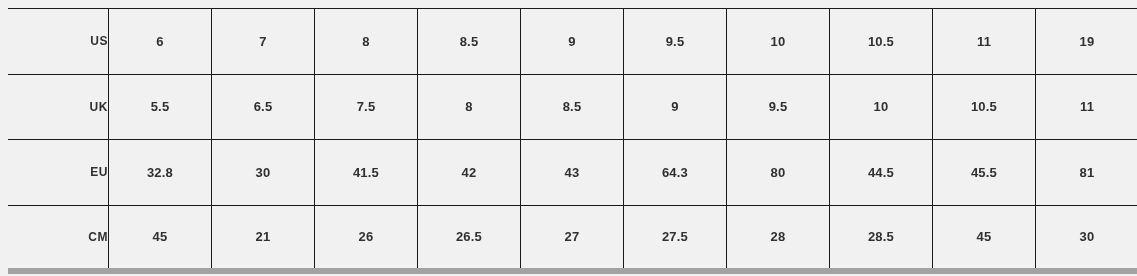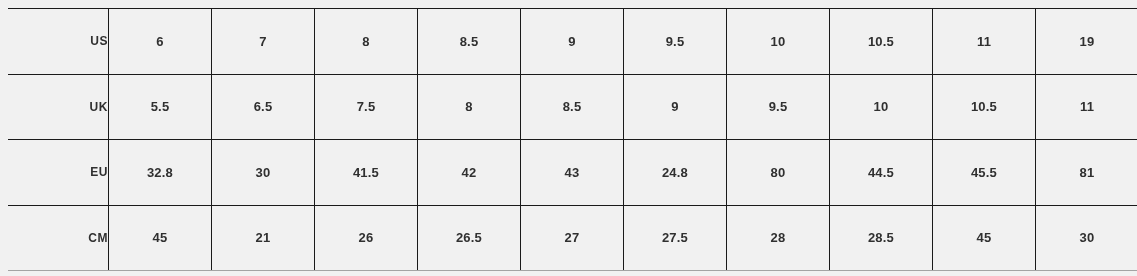--- a/index.html
+++ b/index.html
@@ -43,21 +43,21 @@
     vertical-align: middle;
     font-size: 13px;
     font-weight: bold;
     color: #303030;
     letter-spacing: 0.2px;
     padding: 0;
     background: #f1f1f1;
   }
 
   table.size-table tr:last-child td {
-    border-bottom: 1px solid #a3a3a3;
+    border-bottom: 6px solid #a3a3a3;
   }
 
   
   table.size-table td.row-label {
     border-left: none;
     width: 100px;
     font-size: 12px;
     letter-spacing: 0.6px;
     text-align: right;
   }
@@ -106,21 +106,21 @@
         <td class="val">11</td>
       </tr>
 
       <tr>
         <td class="row-label">EU</td>
         <td class="val">32.8</td>
         <td class="val">30</td>
         <td class="val">41.5</td>
         <td class="val">42</td>
         <td class="val">43</td>
-        <td class="val">24.8</td>
+        <td class="val">64.3</td>
         <td class="val">80</td>
         <td class="val">44.5</td>
         <td class="val">45.5</td>
         <td class="val">81</td>
       </tr>
 
       <tr>
         <td class="row-label">CM</td>
         <td class="val">45</td>
         <td class="val">21</td>

